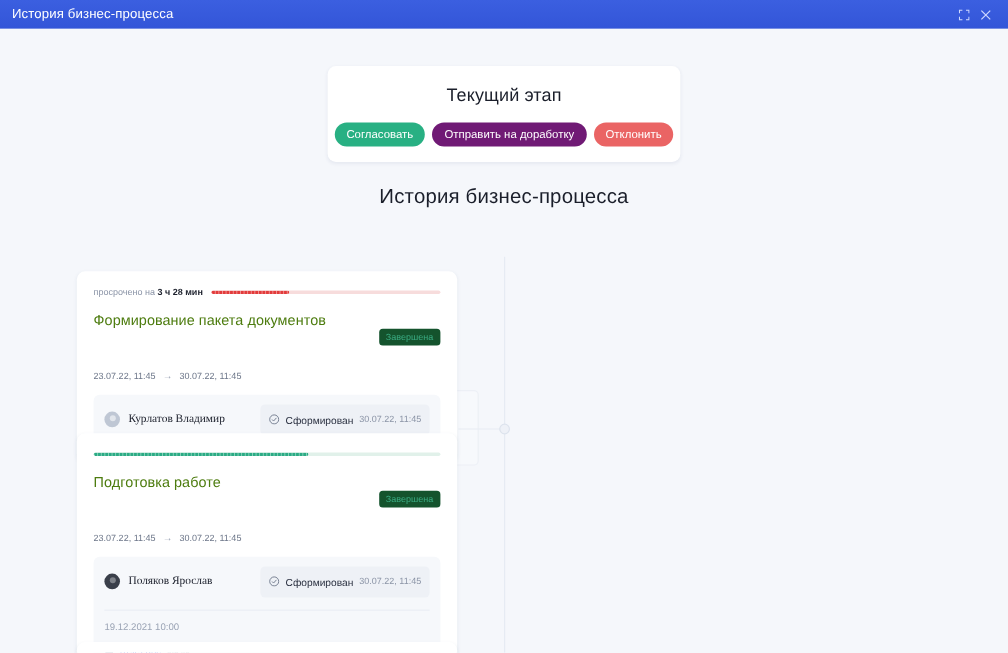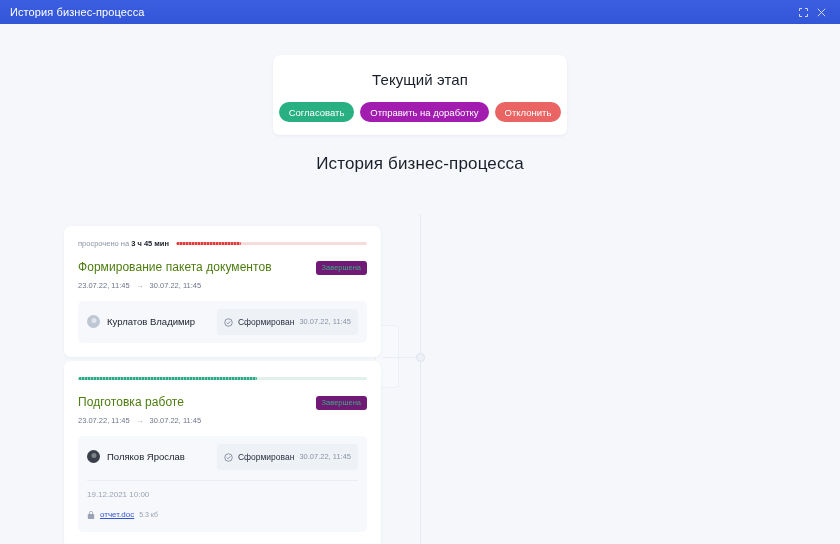--- a/index.html
+++ b/index.html
@@ -70,21 +70,21 @@
     color: #ffffff;
     font-size: 9.5px;
     font-family: "Liberation Sans", sans-serif;
     padding: 0 10px;
     height: 20px;
     display: flex; align-items: center; justify-content: center;
     white-space: nowrap;
     cursor: pointer;
   }
   .btn-approve { background: #28b083; }
-  .btn-rework  { background: #a21caf; }
+  .btn-rework  { background: #701a75; }
   .btn-reject  { background: #ea6464; }
 
   
   .section-heading {
     position: absolute;
     left: 0; top: 130px;
     width: 840px;
     text-align: center;
     font-size: 17px;
     color: #1b1f2b;
@@ -176,29 +176,29 @@
   .tcard-title {
     font-size: 12px;
     color: #4d7c0f;
     font-weight: 400;
     letter-spacing: .05px;
   }
   .badge {
     font-size: 7.5px;
     padding: 3px 6px 3px 6px;
     border-radius: 3px;
-    background: #701a75;
+    background: #14532d;
     color: #3aab82;
     white-space: nowrap;
     line-height: 1;
-    margin-top: 1px;
+    margin-top: 14px;
   }
 
   .tcard-dates {
-    margin-top: 6px;
+    margin-top: 21px;
     font-size: 7.5px;
     color: #6c7689;
     display: flex; align-items: center; gap: 6px;
   }
   .date-arrow { color: #9aa3b4; font-size: 8px; }
 
   .inner-panel {
     margin-top: 11px;
     background: #f6f8fb;
     border-radius: 5px;
@@ -225,20 +225,21 @@
     left: 50%; top: 3px;
     width: 5px; height: 5px;
     border-radius: 50%;
     background: rgba(255,255,255,.55);
     transform: translateX(-50%);
   }
   .avatar.dark::after { background: rgba(255,255,255,.35); }
   .assignee-name {
     font-size: 9.5px;
     color: #1b1f2b;
+    font-family: Liberation Serif, serif;
   }
   .status-chip {
     display: flex; align-items: center; gap: 5px;
     background: #eef1f6;
     border-radius: 4px;
     padding: 4px 7px;
   }
   .chip-label {
     font-size: 8.5px;
     color: #2a3040;
@@ -309,21 +310,21 @@
 
   <div class="section-heading">История бизнес-процесса</div>
 
   <div class="rail"></div>
   <div class="ghost-box"></div>
   <div class="rail-connector"></div>
   <div class="rail-dot"></div>
 
   <div class="tcard" id="card-1">
     <div class="overdue-row">
-      <span class="overdue-text"><span>просрочено на </span><b>3 ч 45 мин</b></span>
+      <span class="overdue-text"><span>просрочено на </span><b>3 ч 28 мин</b></span>
       <span class="pbar red">
         <span class="pbar-fill red" style="width:34%"></span>
       </span>
     </div>
 
     <div class="tcard-head">
       <div class="tcard-title">Формирование пакета документов</div>
       <div class="badge">Завершена</div>
     </div>
 

